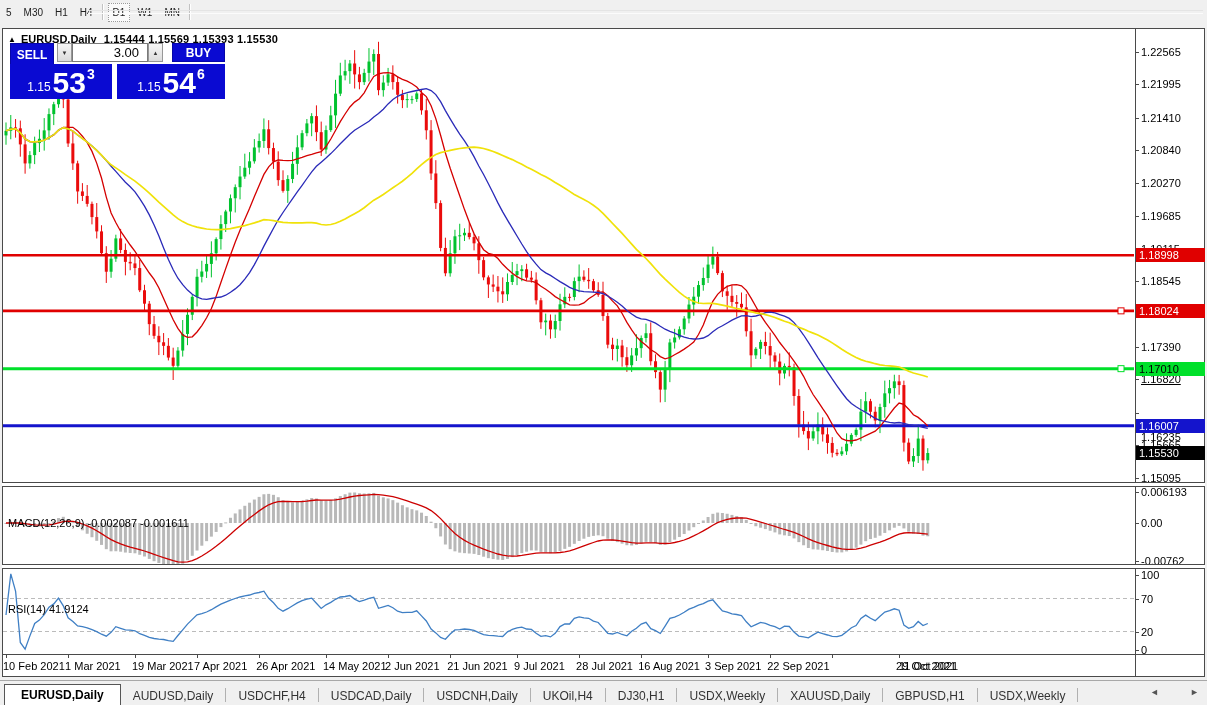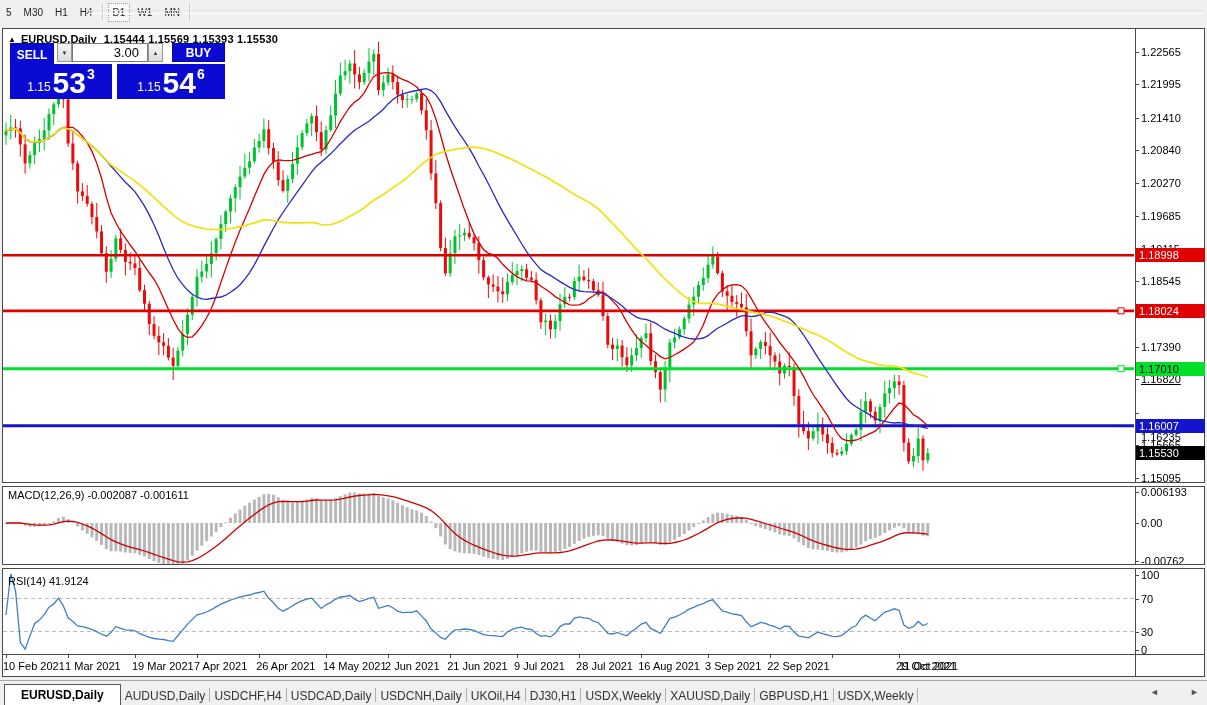--- a/index.html
+++ b/index.html
@@ -29,24 +29,24 @@
   .big-panel{position:absolute;top:21px;height:35px;background:#0a0ad2;color:#fff;display:flex;align-items:flex-end;justify-content:center;padding-bottom:1px;box-sizing:border-box;cursor:pointer;}
   .big-panel .pfx{font-size:12px;font-weight:400;margin:0 2px 4px 0;}
   .big-panel .big{font-size:30px;font-weight:600;line-height:30px;}
   .big-panel .sup{font-size:14px;font-weight:700;margin:0 0 16px 1px;}
   
   .ytick{position:absolute;font-size:11px;color:#000;left:1141px;z-index:3;}
   .ytickmark{position:absolute;left:1135px;width:4px;height:1px;background:#4a4a4a;z-index:3;}
   .badge{position:absolute;left:1136px;width:69px;height:14px;font-size:11px;line-height:14px;padding-left:3px;box-sizing:border-box;z-index:6;}
   .dlabel{position:absolute;top:660px;font-size:11px;color:#000;z-index:3;white-space:nowrap;}
   .dtick{position:absolute;top:655px;width:1px;height:3px;background:#4a4a4a;z-index:3;}
-  .indlabel{position:absolute;font-size:11px;color:#000;z-index:6;}
+  .indlabel{position:absolute;font-size:11px;color:#000;z-index:6;margin-top:28px;}
   
   #tab-bar{position:absolute;left:0;top:680px;width:1207px;height:25px;background:#f0f0f0;border-top:1px solid #a8a8a8;display:flex;align-items:flex-end;}
-  .tab{font-size:12px;color:#333;padding:3px 4px;white-space:nowrap;cursor:pointer;}
+  .tab{font-size:12px;color:#333;padding:3px 12px;white-space:nowrap;cursor:pointer;}
   .tab.active{background:#fff;border:1px solid #555;border-bottom:none;font-weight:700;color:#000;margin-left:4px;padding:3px 16px;height:15px;}
   .tabsep{width:1px;height:14px;background:#b0b0b0;margin:0 0 4px 0;}
   .tab-arrow{position:absolute;top:687px;font-size:9px;color:#555;cursor:pointer;z-index:8;}
 </style>
 </head>
 <body>
 
 <div id="screen">
 
   <div id="tf-toolbar">
@@ -734,21 +734,21 @@
       <div class="ytick" style="top: 485.973px;">0.006193</div>
       <div class="ytickmark" style="left: 1135px; top: 523px;"></div>
       <div class="ytick" style="top: 517px;">0.00</div>
       <div class="ytickmark" style="left: 1135px; top: 561.176px;"></div>
       <div class="ytick" style="top: 555.176px;">-0.00762</div>
       <div class="ytickmark" style="left: 1135px; top: 575px;"></div>
       <div class="ytick" style="top: 569px;">100</div>
       <div class="ytickmark" style="left: 1135px; top: 598.5px;"></div>
       <div class="ytick" style="top: 592.5px;">70</div>
       <div class="ytickmark" style="left: 1135px; top: 631.5px;"></div>
-      <div class="ytick" style="top: 625.5px;">30</div>
+      <div class="ytick" style="top: 625.5px;">20</div>
       <div class="ytickmark" style="left: 1135px; top: 650px;"></div>
       <div class="ytick" style="top: 644px;">0</div>
       <div class="badge" style="top: 248.314px; background: rgb(224, 0, 0); color: rgb(255, 255, 255);">1.18998</div>
       <div class="badge" style="top: 303.844px; background: rgb(224, 0, 0); color: rgb(255, 255, 255);">1.18024</div>
       <div class="badge" style="top: 361.655px; background: rgb(0, 224, 42); color: rgb(0, 0, 0);">1.17010</div>
       <div class="badge" style="top: 418.838px; background: rgb(20, 20, 204); color: rgb(255, 255, 255);">1.16007</div>
       <div class="badge" style="top: 446.033px; background: rgb(0, 0, 0); color: rgb(255, 255, 255);">1.15530</div>
     </div>
   <div id="dates">
       <div class="dtick" style="left: 6px;"></div>

